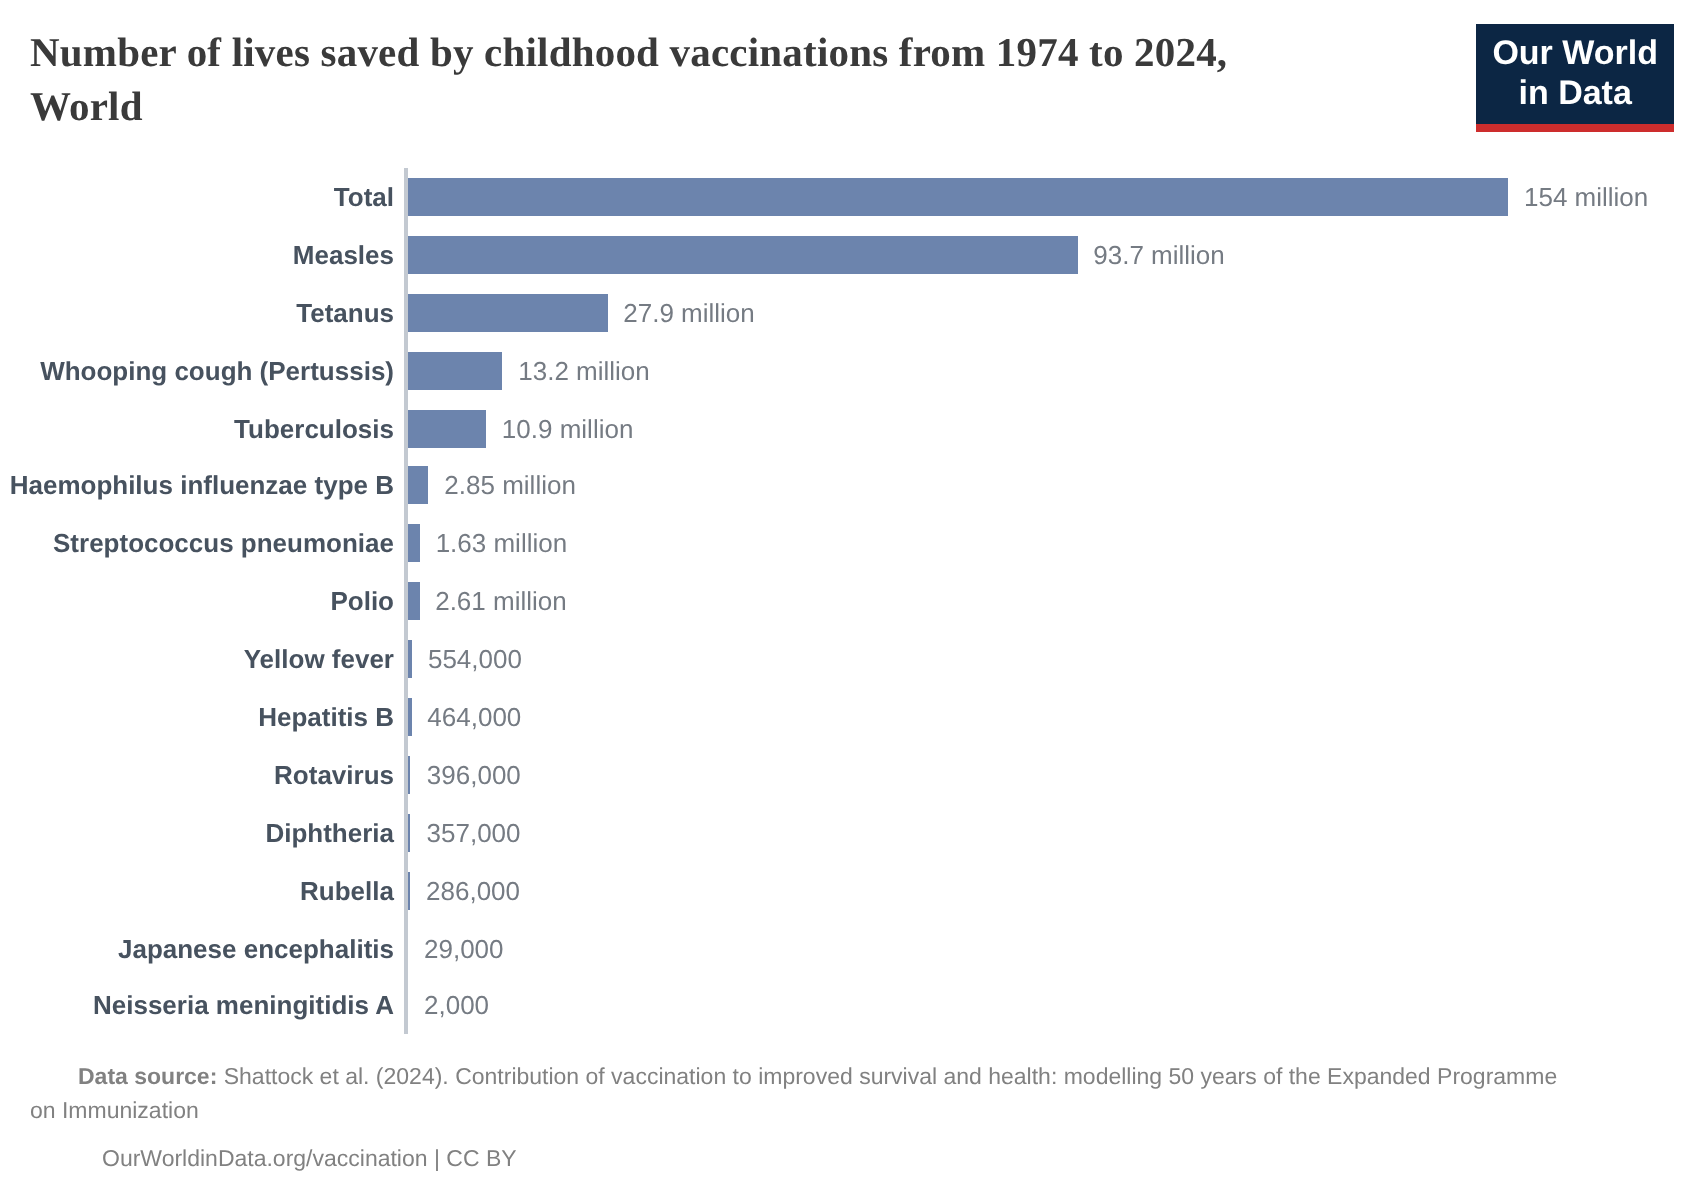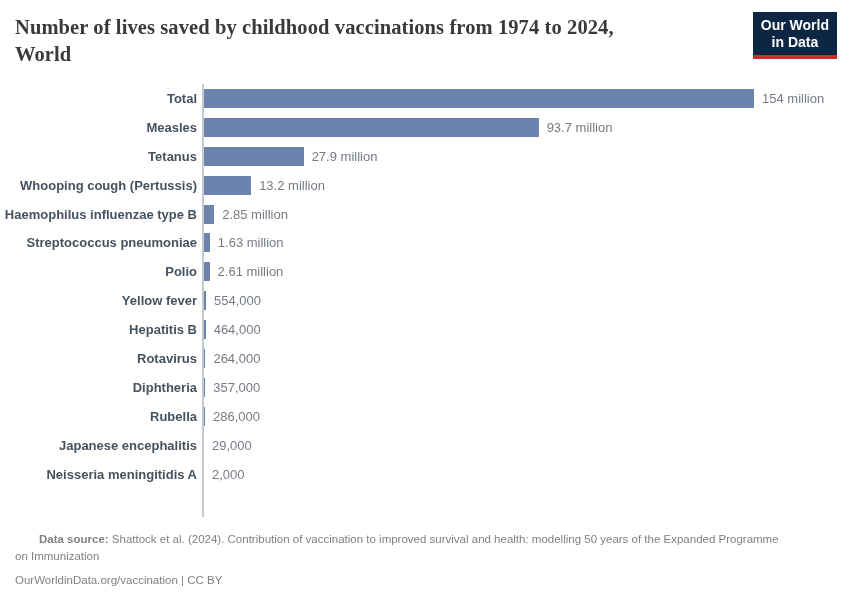--- a/index.html
+++ b/index.html
@@ -27,21 +27,21 @@
     letter-spacing: 0.1px;
   }
   .title span { display: block; }
 
   .owid-logo {
     position: absolute;
     right: 13px;
     top: 12px;
     color: #ffffff;
     font-weight: 700;
-    font-size: 14px;
+    font-size: 17px;
     line-height: 1.2;
     text-align: center;
     padding: 5px 8px 4px 8px;
     border-bottom: 4px solid #cd2d2d;
   }
   .owid-logo span { display: block; }
 
   
   .chart {
     position: absolute;
@@ -95,21 +95,21 @@
   .footer {
     position: absolute;
     left: 15px;
     top: 531px;
     width: 770px;
     font-size: 11.5px;
     line-height: 1.5;
     color: #818181;
   }
   .footer .source-label { font-weight: 700; padding-left: 24px; }
-  .citation { margin-top: 6px; }
+  .citation { margin-top: 6px; margin-left: 36px; }
 </style>
 </head>
 <body>
 
 <div class="page">
 
   <div class="title">
     <span>Number of lives saved by childhood vaccinations from 1974 to 2024,</span>
     <span>World</span>
   </div>
@@ -147,20 +147,27 @@
   </div>
 
   <div class="row">
     <div class="cat-label">Whooping cough (Pertussis)</div>
     <div class="bar-zone">
       <div class="bar" style="width: 47.1429px; background: rgb(108, 132, 173);"></div>
       <span class="val-label">13.2 million</span>
     </div>
   </div>
 
+  <div class="row">
+    <div class="cat-label">Tuberculosis</div>
+    <div class="bar-zone">
+      <div class="bar" style="width: 38.9286px; background: rgb(108, 132, 173);"></div>
+      <span class="val-label">10.9 million</span>
+    </div>
+  </div>
 
   <div class="row">
     <div class="cat-label">Haemophilus influenzae type B</div>
     <div class="bar-zone">
       <div class="bar" style="width: 10.1786px; background: rgb(108, 132, 173);"></div>
       <span class="val-label">2.85 million</span>
     </div>
   </div>
 
   <div class="row">
@@ -192,21 +199,21 @@
     <div class="bar-zone">
       <div class="bar" style="width: 1.65714px; background: rgb(108, 132, 173);"></div>
       <span class="val-label">464,000</span>
     </div>
   </div>
 
   <div class="row">
     <div class="cat-label">Rotavirus</div>
     <div class="bar-zone">
       <div class="bar" style="width: 1.41429px; background: rgb(108, 132, 173);"></div>
-      <span class="val-label">264,000</span>
+      <span class="val-label">396,000</span>
     </div>
   </div>
 
   <div class="row">
     <div class="cat-label">Diphtheria</div>
     <div class="bar-zone">
       <div class="bar" style="width: 1.275px; background: rgb(108, 132, 173);"></div>
       <span class="val-label">357,000</span>
     </div>
   </div>

